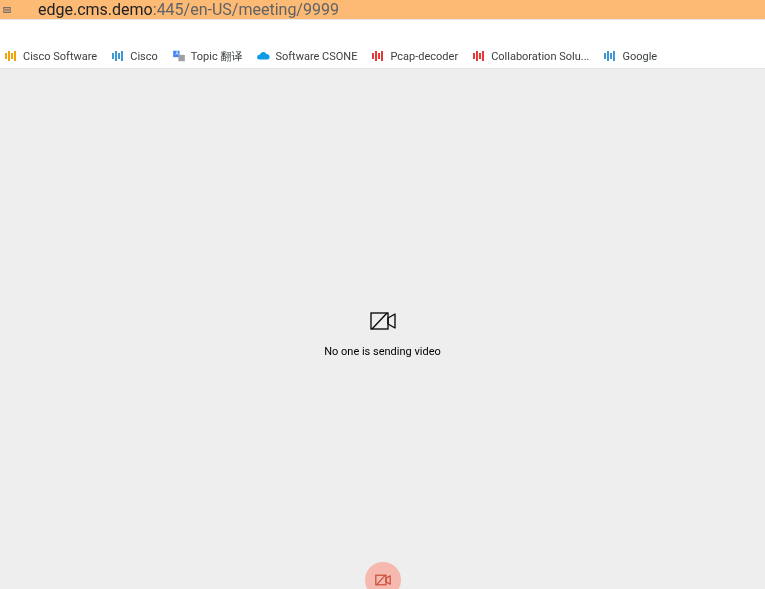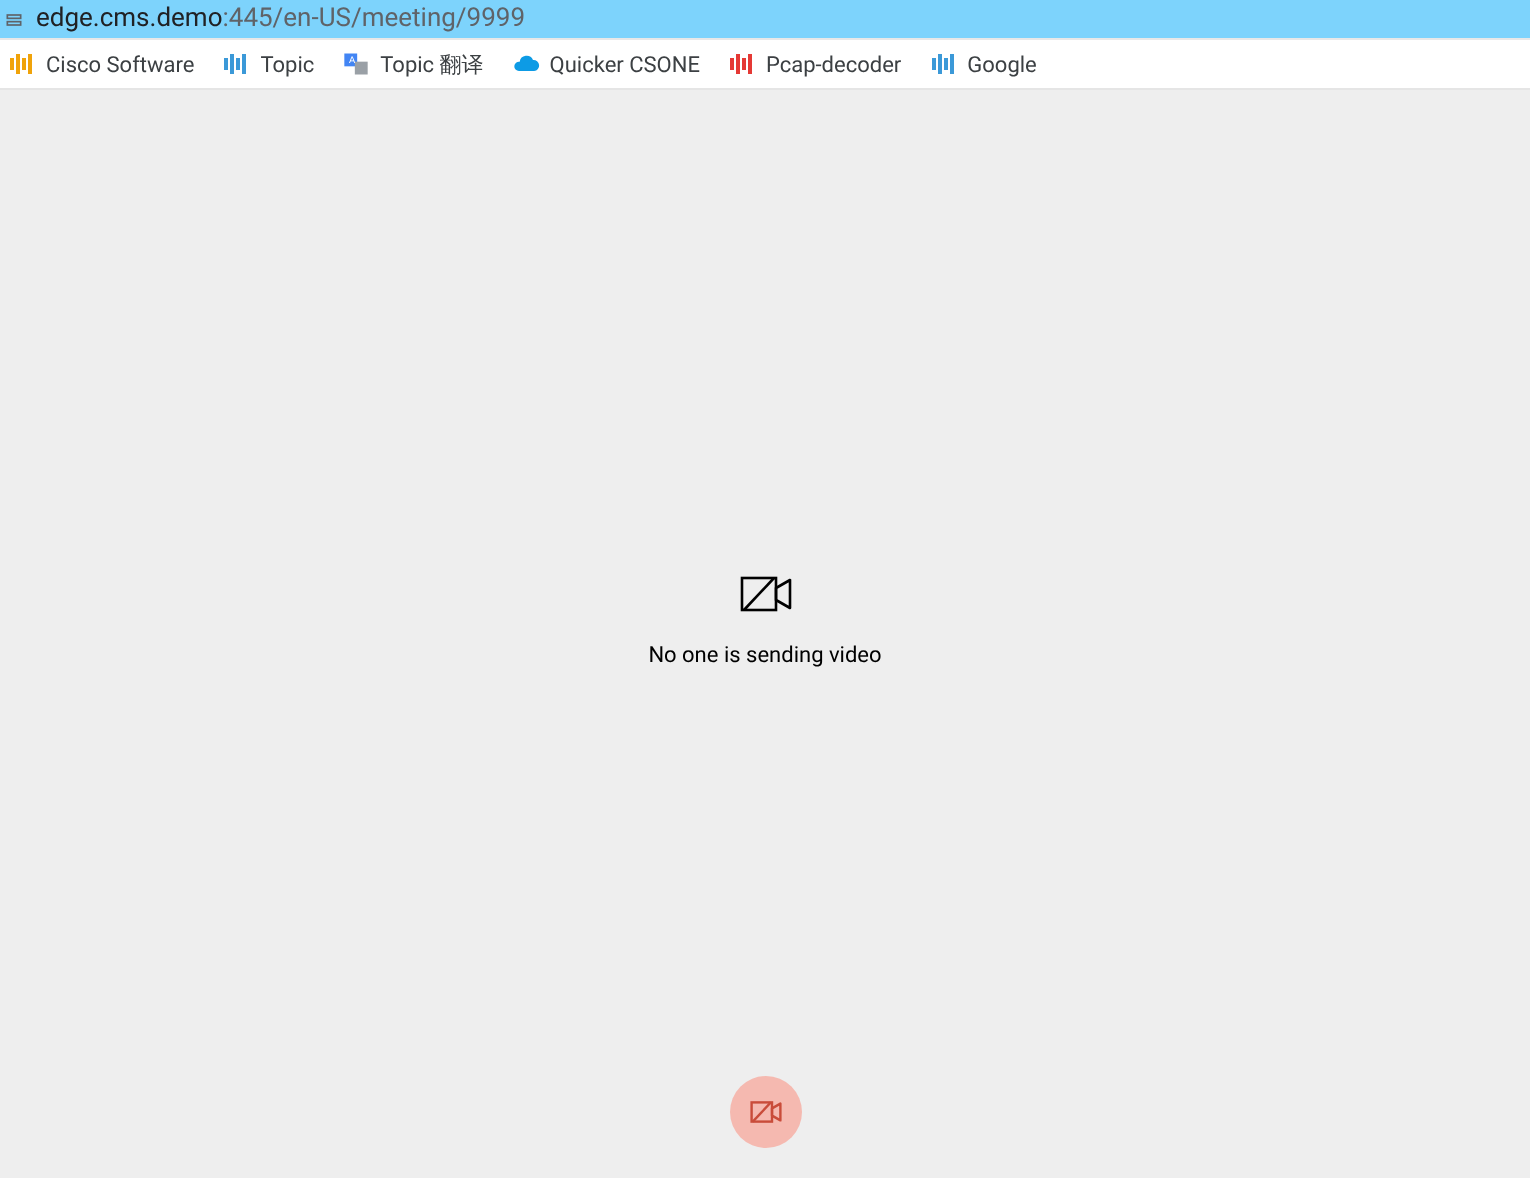--- a/index.html
+++ b/index.html
@@ -6,27 +6,28 @@
     body {
       font-family: -apple-system, BlinkMacSystemFont, "Segoe UI", Roboto, Arial, sans-serif;
       width: 765px;
       height: 589px;
       background: #fff;
       overflow: hidden;
       position: relative;
     }
     .address-bar {
       height: 20px;
-      background: #7dd3fc;
+      background: #fdba74;
       display: flex;
       align-items: center;
       padding: 0 2px;
-      font-size: 13px;
+      font-size: 16px;
       color: #202124;
       border-bottom: 1px solid #e8e8e8;
+      gap: 20px;
     }
     .address-icon {
       width: 10px;
       height: 10px;
       margin-right: 6px;
       display: inline-flex;
       align-items: center;
       justify-content: center;
       color: #5f6368;
     }
@@ -35,20 +36,21 @@
     .address-path { color: #5f6368; }
     .bookmark-bar {
       height: 25px;
       background: #ffffff;
       display: flex;
       align-items: center;
       padding: 0 2px;
       gap: 10px;
       font-size: 11px;
       border-bottom: 1px solid #e5e5e5;
+      margin-top: 24px;
     }
     .bookmark-item {
       display: inline-flex;
       align-items: center;
       gap: 5px;
       color: #3c4043;
       cursor: pointer;
       padding: 2px 2px;
       white-space: nowrap;
     }
@@ -131,50 +133,61 @@
     </div>
     <div class="bookmark-item">
       <span class="favicon">
         <svg width="14" height="14" viewBox="0 0 14 14">
           <rect x="1" y="4" width="2" height="6" fill="#3b99d8"></rect>
           <rect x="4" y="2" width="2" height="10" fill="#3b99d8"></rect>
           <rect x="7" y="4" width="2" height="6" fill="#3b99d8"></rect>
           <rect x="10" y="2" width="2" height="10" fill="#3b99d8"></rect>
         </svg>
       </span>
-      <span>Topic</span>
+      <span>Cisco</span>
     </div>
     <div class="bookmark-item">
       <span class="favicon">
         <svg width="14" height="14" viewBox="0 0 24 24">
           <rect x="2" y="3" width="11" height="11" fill="#4285f4"></rect>
           <rect x="11" y="10" width="11" height="11" fill="#9aa0a6"></rect>
           <text x="6" y="11" font-size="8" fill="#fff" font-family="Arial">A</text>
         </svg>
       </span>
       <span>Topic 翻译</span>
     </div>
     <div class="bookmark-item">
       <span class="favicon">
         <svg width="14" height="14" viewBox="0 0 24 24">
           <path fill="#0d9be5" d="M19 18H6a4 4 0 1 1 .6-7.95A6 6 0 0 1 18 8.5 3.5 3.5 0 0 1 19 18z"></path>
         </svg>
       </span>
-      <span>Quicker CSONE</span>
+      <span>Software CSONE</span>
     </div>
     <div class="bookmark-item">
       <span class="favicon">
         <svg width="14" height="14" viewBox="0 0 14 14">
           <rect x="1" y="4" width="2" height="6" fill="#e53935"></rect>
           <rect x="4" y="2" width="2" height="10" fill="#e53935"></rect>
           <rect x="7" y="4" width="2" height="6" fill="#e53935"></rect>
           <rect x="10" y="2" width="2" height="10" fill="#e53935"></rect>
         </svg>
       </span>
       <span>Pcap-decoder</span>
+    </div>
+    <div class="bookmark-item">
+      <span class="favicon">
+        <svg width="14" height="14" viewBox="0 0 14 14">
+          <rect x="1" y="4" width="2" height="6" fill="#e53935"></rect>
+          <rect x="4" y="2" width="2" height="10" fill="#e53935"></rect>
+          <rect x="7" y="4" width="2" height="6" fill="#e53935"></rect>
+          <rect x="10" y="2" width="2" height="10" fill="#e53935"></rect>
+        </svg>
+      </span>
+      <span>Collaboration Solu...</span>
     </div>
     <div class="bookmark-item">
       <span class="favicon">
         <svg width="14" height="14" viewBox="0 0 14 14">
           <rect x="1" y="4" width="2" height="6" fill="#3b99d8"></rect>
           <rect x="4" y="2" width="2" height="10" fill="#3b99d8"></rect>
           <rect x="7" y="4" width="2" height="6" fill="#3b99d8"></rect>
           <rect x="10" y="2" width="2" height="10" fill="#3b99d8"></rect>
         </svg>
       </span>

